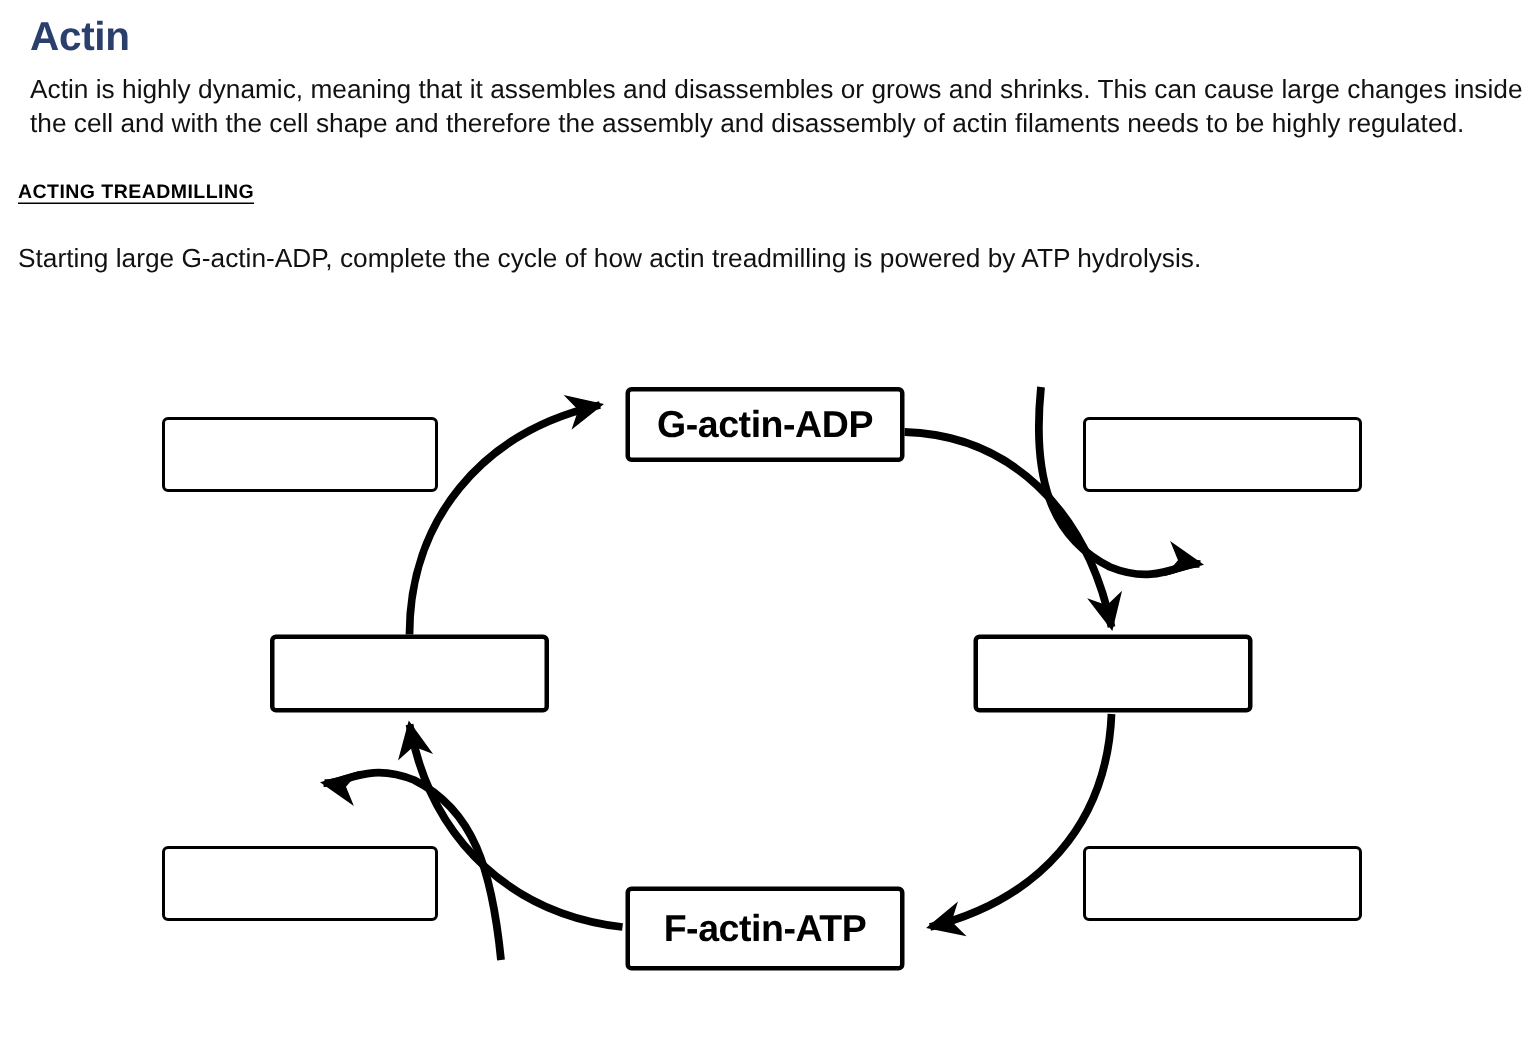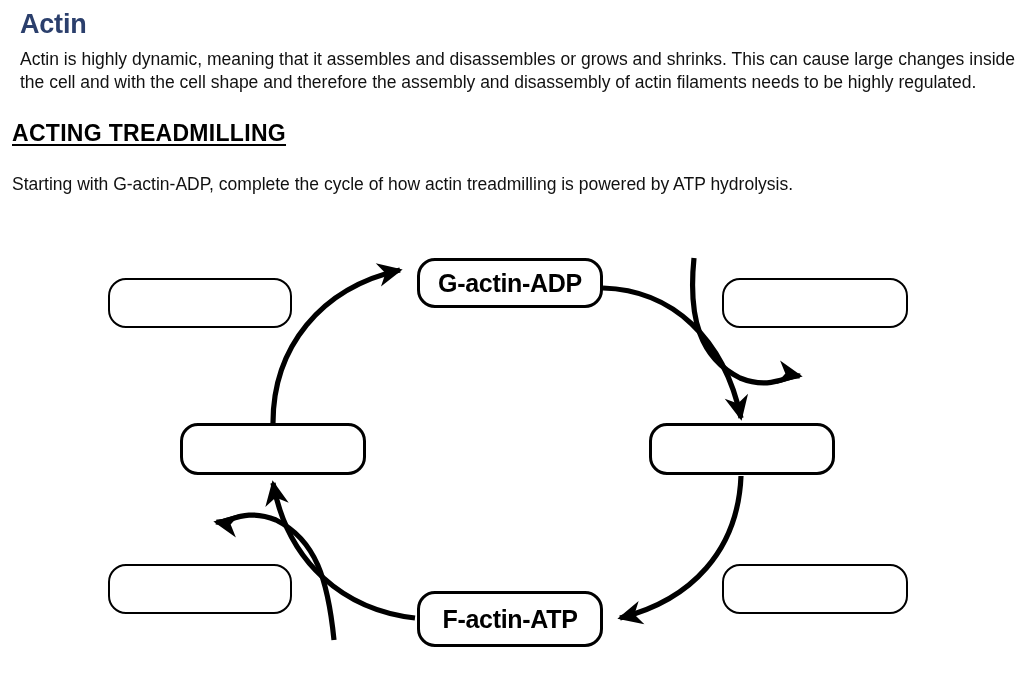--- a/index.html
+++ b/index.html
@@ -44,21 +44,21 @@
     font-size: 17.5px;
     line-height: 1.33;
     margin: 8px;
     width: 995px;
     text-align: justify;
     text-justify: inter-word;
     color: #111111;
   }
 
   .section-heading {
-    font-size: 23px;
+    font-size: 13px;
     font-weight: bold;
     text-decoration: underline;
     text-underline-offset: 3px;
     margin: 26px 0 0 0;
     letter-spacing: 0.3px;
   }
 
   .instruction {
     font-size: 17.5px;
     margin: 27px 0 0 0;
@@ -75,21 +75,21 @@
   }
 
   #diagram svg {
     display: block;
   }
 
   .node-box {
     position: absolute;
     box-sizing: border-box;
     background: #ffffff;
-    border-radius: 18px;
+    border-radius: 4px;
     display: flex;
     align-items: center;
     justify-content: center;
   }
 
   .node-box.labeled {
     border: 3.4px solid #000000;
     font-size: 25px;
     font-weight: bold;
     letter-spacing: -0.3px;
@@ -113,21 +113,21 @@
 
 <div id="page">
 
   <div class="text-block">
     <h1 class="page-title">Actin</h1>
 
     <p class="intro-para">Actin is highly dynamic, meaning that it assembles and disassembles or grows and shrinks. This can cause large changes inside the cell and with the cell shape and therefore the assembly and disassembly of actin filaments needs to be highly regulated.</p>
 
     <div class="section-heading">ACTING TREADMILLING</div>
 
-    <p class="instruction">Starting with G-actin-ADP, complete the cycle of how actin treadmilling is powered by ATP hydrolysis.</p>
+    <p class="instruction">Starting large G-actin-ADP, complete the cycle of how actin treadmilling is powered by ATP hydrolysis.</p>
   </div>
 
   <div id="diagram">
 
     <svg width="1024" height="465" viewBox="0 0 1024 465">
       <defs>
         <marker id="ah" viewBox="0 0 10 10" refX="8.6" refY="5" markerWidth="5.2" markerHeight="5.2" orient="auto-start-reverse">
           <path d="M 0.4 0.6 L 9.6 5 L 0.4 9.4 L 3.1 5 Z" fill="#000000"></path>
         </marker>
       </defs>

